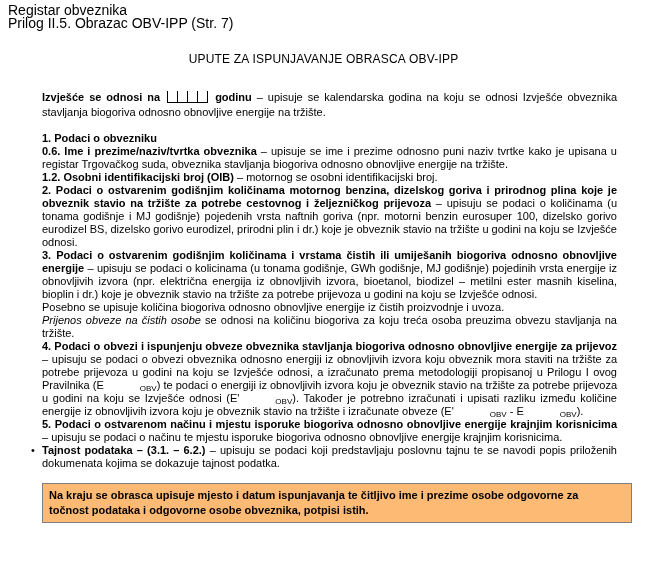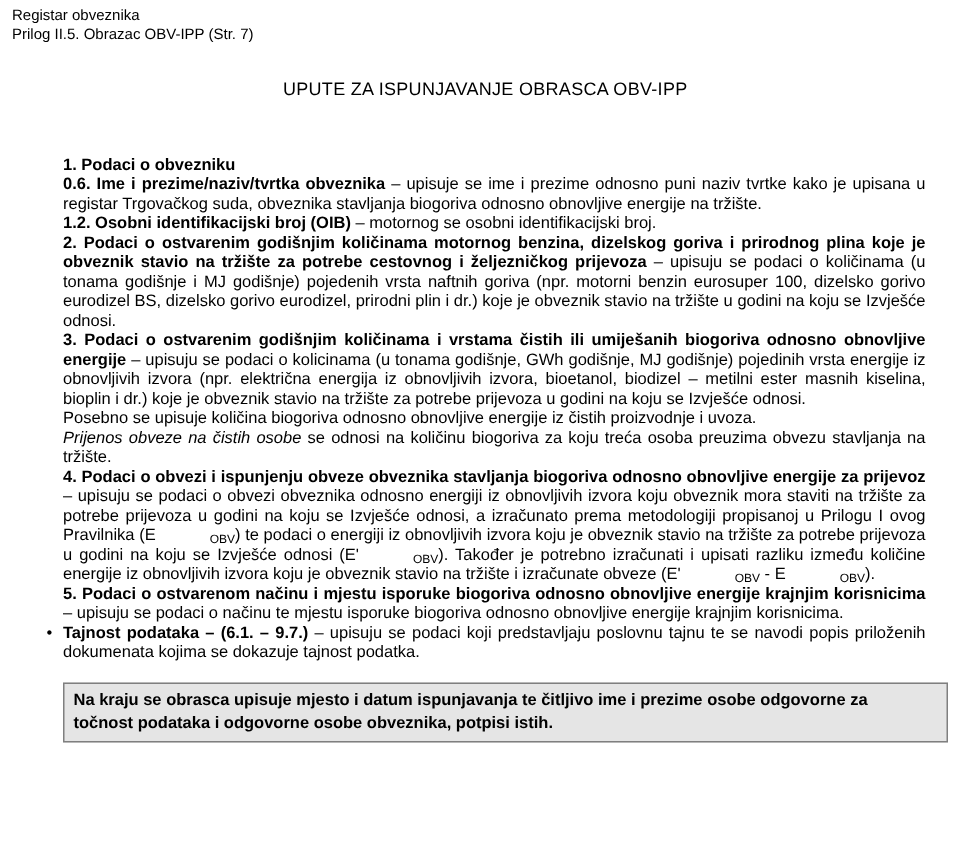--- a/index.html
+++ b/index.html
@@ -1,20 +1,20 @@
 <!DOCTYPE html>
 <html><head>
 <meta charset="utf-8">
 <style>
   html,body { margin:0; padding:0; background:#ffffff; }
   .page {
     position:relative; width:647px; height:562px; background:#ffffff;
     font-family:"Liberation Sans", sans-serif; color:#000000; overflow:hidden;
   }
-  .doc-header { position:absolute; top:4px; left:8px; font-size:10px; line-height:13px; }
+  .doc-header { position:absolute; top:4px; left:8px; font-size:14px; line-height:13px; }
   .title {
     position:absolute; top:52px; left:0; width:100%;
     text-align:center; font-size:12px; font-weight:400; margin:0; letter-spacing:0.2px;
   }
   .body {
     position:absolute; top:91px; left:42px; width:575px;
     font-size:11px; line-height:13px; text-align:justify;
   }
   .para { margin:0; }
   .mt { margin-top:13px; }
@@ -24,59 +24,62 @@
   .yearboxes { display:inline-block; vertical-align:-2px; margin:0 2px; }
   .ycell {
     display:inline-block; width:9px; height:11px;
     border-left:1px solid #000; border-bottom:1px solid #000;
   }
   .ycell:last-child { border-right:1px solid #000; }
   .bullet-para { position:relative; }
   .bullet-marker { position:absolute; left:-11px; top:0; }
   .note-box {
     margin-top:13px; width:576px; margin-right:-15px;
-    background:#e5e5e5; border:1px solid #7f7f7f;
+    background:#fdba74; border:1px solid #7f7f7f;
     padding:4px 6px; font-weight:bold; text-align:left; line-height:15px;
   }
 </style>
 </head>
 <body>
 
 <div class="page">
 
   <div class="doc-header">
     <div>Registar obveznika</div>
     <div>Prilog II.5. Obrazac OBV-IPP (Str. 7)</div>
   </div>
 
   <h1 class="title">UPUTE ZA ISPUNJAVANJE OBRASCA OBV-IPP</h1>
 
   <div class="body">
 
+    <p class="para"><b>Izvješće se odnosi na</b>
+      <span class="yearboxes"><span class="ycell"></span><span class="ycell"></span><span class="ycell"></span><span class="ycell"></span></span>
+      <b>godinu</b><span> – upisuje se kalendarska godina na koju se odnosi Izvješće obveznika stavljanja biogoriva odnosno obnovljive energije na tržište.</span></p>
 
     <p class="para mt"><b>1. Podaci o obvezniku</b></p>
 
     <p class="para"><b>0.6. Ime i prezime/naziv/tvrtka obveznika</b><span> – upisuje se ime i prezime odnosno puni naziv tvrtke kako je upisana u registar Trgovačkog suda, obveznika stavljanja biogoriva odnosno obnovljive energije na tržište.</span></p>
 
     <p class="para"><b>1.2. Osobni identifikacijski broj (OIB)</b><span> – motornog se osobni identifikacijski broj.</span></p>
 
 
     <p class="para"><b>2. Podaci o ostvarenim godišnjim količinama motornog benzina, dizelskog goriva i prirodnog plina koje je obveznik stavio na tržište za potrebe cestovnog i željezničkog prijevoza</b><span> – upisuju se podaci o količinama (u tonama godišnje i MJ godišnje) pojedenih vrsta naftnih goriva (npr. motorni benzin eurosuper 100, dizelsko gorivo eurodizel BS, dizelsko gorivo eurodizel, prirodni plin i dr.) koje je obveznik stavio na tržište u godini na koju se Izvješće odnosi.</span></p>
 
     <p class="para"><b>3. Podaci o ostvarenim godišnjim količinama i vrstama čistih ili umiješanih biogoriva odnosno obnovljive energije</b><span> – upisuju se podaci o kolicinama (u tonama godišnje, GWh godišnje, MJ godišnje) pojedinih vrsta energije iz obnovljivih izvora  (npr. električna energija iz obnovljivih izvora, bioetanol, biodizel – metilni ester masnih kiselina, bioplin i dr.) koje je obveznik stavio na tržište za potrebe prijevoza u godini na koju se Izvješće odnosi.</span></p>
 
     <p class="para"><span>Posebno se upisuje količina biogoriva odnosno obnovljive energije iz čistih proizvodnje i uvoza.</span></p>
 
     <p class="para"><span class="it">Prijenos obveze na čistih osobe</span><span> se odnosi na količinu biogoriva za koju treća osoba preuzima obvezu stavljanja na tržište.</span></p>
 
     <p class="para"><b>4. Podaci o obvezi i ispunjenju obveze obveznika stavljanja biogoriva odnosno obnovljive energije za prijevoz</b><span>  – upisuju se podaci o obvezi obveznika odnosno energiji iz obnovljivih izvora koju obveznik mora staviti na tržište za potrebe prijevoza u godini na koju se Izvješće odnosi, a izračunato prema metodologiji propisanoj u Prilogu I ovog Pravilnika (E</span><span class="sub">OBV</span><span>) te podaci o energiji iz obnovljivih izvora koju je obveznik stavio na tržište za potrebe prijevoza u godini na koju se Izvješće odnosi (E'</span><span class="sub">OBV</span><span>). Također je potrebno izračunati i upisati razliku između količine energije iz obnovljivih izvora koju je obveznik stavio na tržište i izračunate obveze (E'</span><span class="sub">OBV</span><span> - E</span><span class="sub">OBV</span><span>).</span></p>
 
     <p class="para"><b>5. Podaci o ostvarenom načinu i mjestu isporuke biogoriva odnosno obnovljive energije krajnjim korisnicima</b><span> – upisuju se podaci o načinu te mjestu isporuke biogoriva odnosno obnovljive energije krajnjim korisnicima.</span></p>
 
-    <p class="para bullet-para"><span class="bullet-marker">•</span><b>Tajnost podataka – (6.1. – 9.7.)</b><span> – upisuju se podaci koji predstavljaju poslovnu tajnu te se navodi popis priloženih dokumenata kojima se dokazuje tajnost podatka.</span></p>
+    <p class="para bullet-para"><span class="bullet-marker">•</span><b>Tajnost podataka – (3.1. – 6.2.)</b><span> – upisuju se podaci koji predstavljaju poslovnu tajnu te se navodi popis priloženih dokumenata kojima se dokazuje tajnost podatka.</span></p>
 
     <div class="note-box">
       <div>Na kraju se obrasca upisuje mjesto i datum ispunjavanja te čitljivo ime i prezime osobe odgovorne za</div>
       <div>točnost podataka   i odgovorne osobe obveznika, potpisi istih.</div>
     </div>
 
   </div>
 </div>
 
 </body></html>

